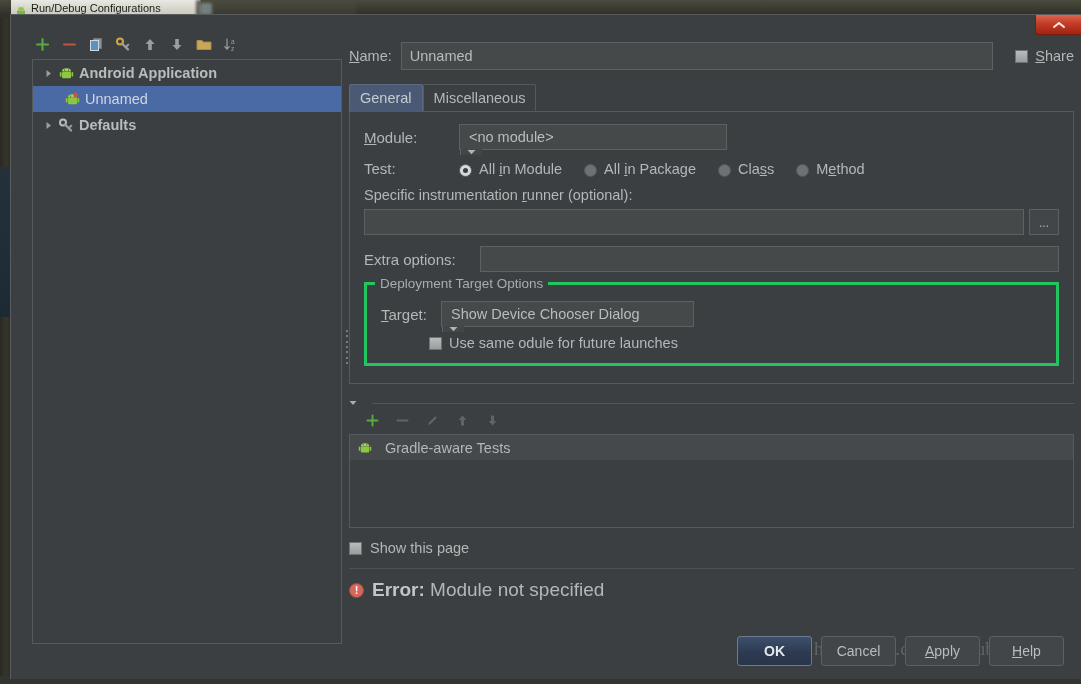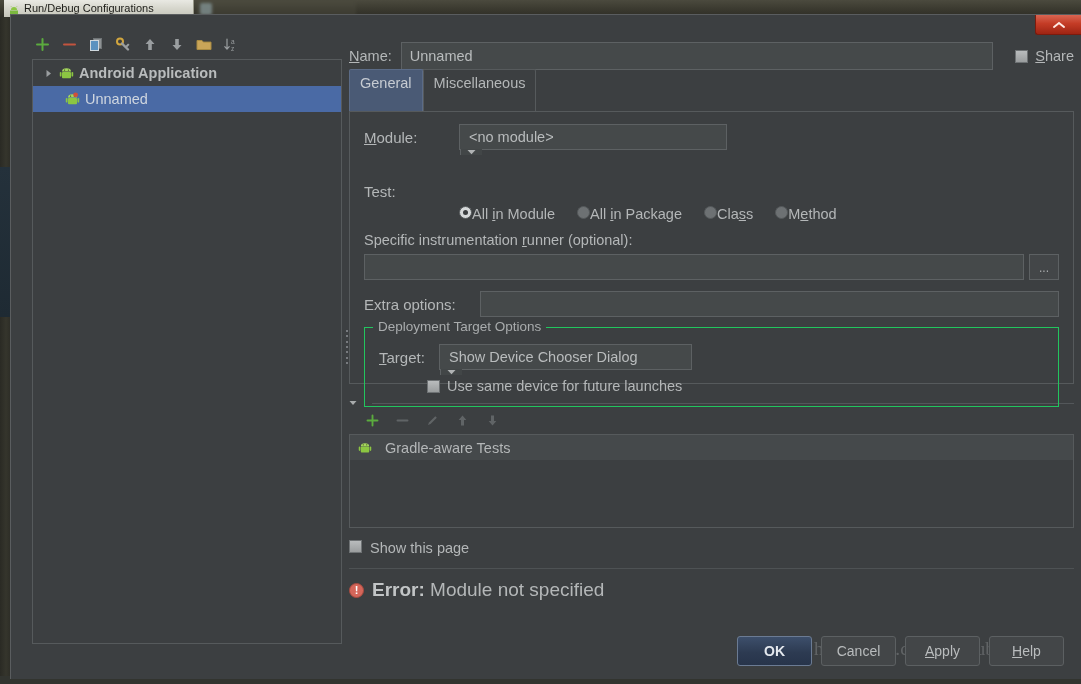--- a/index.html
+++ b/index.html
@@ -23,21 +23,21 @@
     position: absolute; left: 0; top: 0; width: 1081px; height: 17px;
     background: linear-gradient(to bottom, #4b4a3e 0%, #3a392f 55%, #2e2d26 100%);
     overflow: hidden;
   }
   .task-item {
     position: absolute; top: 0; height: 17px;
     display: flex; align-items: center; gap: 4px;
     padding: 0 6px 0 4px;
   }
   .task-item.active {
-    left: 4px; width: 190px;
+    left: 11px; width: 190px;
     background: linear-gradient(to bottom, #e9e9e3 0%, #d6d6cc 50%, #c5c5ba 100%);
     border-right: 1px solid #9a9a8c;
   }
   .task-item.inactive {
     left: 196px; width: 160px;
     background: linear-gradient(to bottom, #4c4b3f 0%, #3c3b31 100%);
     filter: blur(1.4px);
     opacity: .85;
   }
   .task-label {
@@ -145,21 +145,21 @@
   .cbx {
     width: 13px; height: 13px; flex: 0 0 13px;
     background: linear-gradient(to bottom, #b9bcbd, #9a9d9e);
     border: 1px solid #6e7274;
   }
   .share-label { font-size: 14.5px; color: #b4b7b8; }
 
   
   .tabs { display: flex; align-items: flex-end; height: 28px; margin-top: 12px; }
   .tab {
-    height: 42px; line-height: 27px; padding: 0 10px;
+    height: 27px; line-height: 27px; padding: 0 10px;
     font-size: 14.5px; color: #b4b7b8; cursor: pointer;
     border: 1px solid #565a5c; border-bottom: none;
     background: #3c3f41;
     border-radius: 2px 2px 0 0;
   }
   .tab.active { background: #4a5a75; color: #c6cbd2; border-color: #5b6b86; }
 
   .tab-panel {
     border: 1px solid #565a5c;
     background: #3c3f41;
@@ -179,21 +179,21 @@
   .combo .val {
     padding: 0 9px; font-size: 14.5px; color: #b9bcbd; line-height: 24px; white-space: nowrap;
   }
   .combo .arrow {
     width: 22px; border-left: 1px solid #5d6163;
     display: flex; align-items: center; justify-content: center;
     background: #424647; cursor: pointer;
   }
 
   .radios { display: flex; align-items: center; gap: 22px; }
-  .radio { display: flex; align-items: flex-start; cursor: pointer; white-space: nowrap; margin-top: 46px; }
+  .radio { display: flex; align-items: flex-end; gap: 7px; cursor: pointer; white-space: nowrap; }
   .rdot {
     width: 13px; height: 13px; flex: 0 0 13px; border-radius: 50%;
     background: #6d7173; border: 1px solid #55595b;
     display: flex; align-items: center; justify-content: center;
   }
   .rdot.on { background: #d6d9da; }
   .rdot.on::after { content: ""; width: 5px; height: 5px; border-radius: 50%; background: #3a3d3f; }
   .rlabel { font-size: 14.5px; color: #b4b7b8; }
 
   .runner-label { font-size: 14.5px; color: #b4b7b8; margin-bottom: 6px; }
@@ -204,21 +204,21 @@
     font-family: "Liberation Sans", sans-serif;
   }
   .ellipsis-btn {
     width: 30px; background: #434648; border: 1px solid #5d6163;
     color: #a9acad; font-size: 12px; cursor: pointer;
     display: flex; align-items: flex-end; justify-content: center; padding-bottom: 4px;
   }
 
   
   .group { position: relative; margin-top: 8px; padding: 16px 14px 12px 14px;
-           border: 1px solid #22c55e; }
+           border: 3px solid #22c55e; }
   .group-title {
     position: absolute; top: -9px; left: 8px; padding: 0 5px;
     background: #3c3f41; font-size: 13.5px; color: #a9acad; white-space: nowrap;
   }
 
   
   .before-head { display: flex; align-items: center; gap: 6px; margin-top: 16px; }
   .before-head .caret { width: 10px; display: flex; align-items: center; }
   .before-title { font-size: 14.5px; color: #b4b7b8; white-space: nowrap; }
   .before-title .u { text-decoration: underline; }
@@ -229,21 +229,21 @@
   .bl-list {
     border: 1px solid #565a5c; background: #3c3f41;
     height: 94px; margin-top: 2px; overflow: hidden;
   }
   .bl-row {
     display: flex; align-items: center; gap: 7px; height: 25px;
     padding-left: 6px; font-size: 14.5px; color: #b4b7b8; cursor: pointer;
   }
   .bl-row.hl { background: #45494b; }
 
-  .showpage { display: flex; align-items: flex-start; gap: 8px; margin-top: 12px; cursor: pointer; }
+  .showpage { display: flex; align-items: center; gap: 8px; margin-top: 12px; cursor: pointer; }
   .showpage .lbl { font-size: 14.5px; color: #b4b7b8; }
 
   .err-sep { height: 1px; background: #4e5254; margin-top: 12px; }
   .err-row { display: flex; align-items: center; gap: 8px; margin-top: 10px; }
   .err-icon {
     width: 15px; height: 15px; border-radius: 50%;
     background: #d4665a; border: 1px solid #a84a3f;
     display: flex; align-items: center; justify-content: center;
     color: #fff; font-size: 11px; font-weight: bold; line-height: 1;
   }
@@ -396,20 +396,35 @@
               <rect x="12.5" y="6" width="1.7" height="4.6" rx=".85" fill="#8cc642"></rect>
               <path d="M3 5.5 C3 3.3 4.6 2.3 7.5 2.3 S12 3.3 12 5.5z" fill="#a4d65e"></path>
               <circle cx="5.6" cy="4.1" r=".6" fill="#34400f"></circle>
               <circle cx="9.4" cy="4.1" r=".6" fill="#34400f"></circle>
               <circle cx="10.6" cy="2.8" r="2.4" fill="#d0503a"></circle>
             </svg>
           </span>
           <span class="tree-label">Unnamed</span>
         </div>
 
+        <div class="tree-row bold">
+          <span class="twisty">
+            <svg width="9" height="9" viewBox="0 0 9 9">
+                <path d="M2.5 1 L7 4.5 L2.5 8 Z" fill="#9a9ea0"></path>
+              </svg>
+          </span>
+          <span class="tree-icon">
+            <svg width="16" height="15" viewBox="0 0 16 15">
+              <circle cx="5" cy="4.5" r="3" fill="none" stroke="#b9bcbd" stroke-width="2"></circle>
+              <path d="M7 6.5 L13 12.5" stroke="#9a9ea0" stroke-width="2.4" stroke-linecap="round"></path>
+              <path d="M10.5 9 l2.6-2.6 1.4 1.4 -2.6 2.6z" fill="#9a9ea0"></path>
+            </svg>
+          </span>
+          <span class="tree-label">Defaults</span>
+        </div>
 
       </div>
     </div>
 
     <div class="splitter">
       <i></i>
         <i></i>
         <i></i>
         <i></i>
         <i></i>
@@ -491,21 +506,21 @@
                 <svg width="9" height="6" viewBox="0 0 9 6">
                     <path d="M0.5 1 L8.5 1 L4.5 5.3 Z" fill="#b0b3b4"></path>
                   </svg>
               </span>
             </span>
           </div>
 
           <div class="frow" style="margin-bottom:0;padding-left:48px">
             <span class="share-wrap" style="margin-left:0">
               <span class="cbx"></span>
-              <span class="share-label">Use same device for future launches</span>
+              <span class="share-label">Use same odule for future launches</span>
             </span>
           </div>
         </div>
 
       </div>
 
       <div class="before-head">
         <span class="caret">
           <svg width="8" height="6" viewBox="0 0 8 6">
               <path d="M0.5 1 L7.5 1 L4 5 Z" fill="#a9acad"></path>

